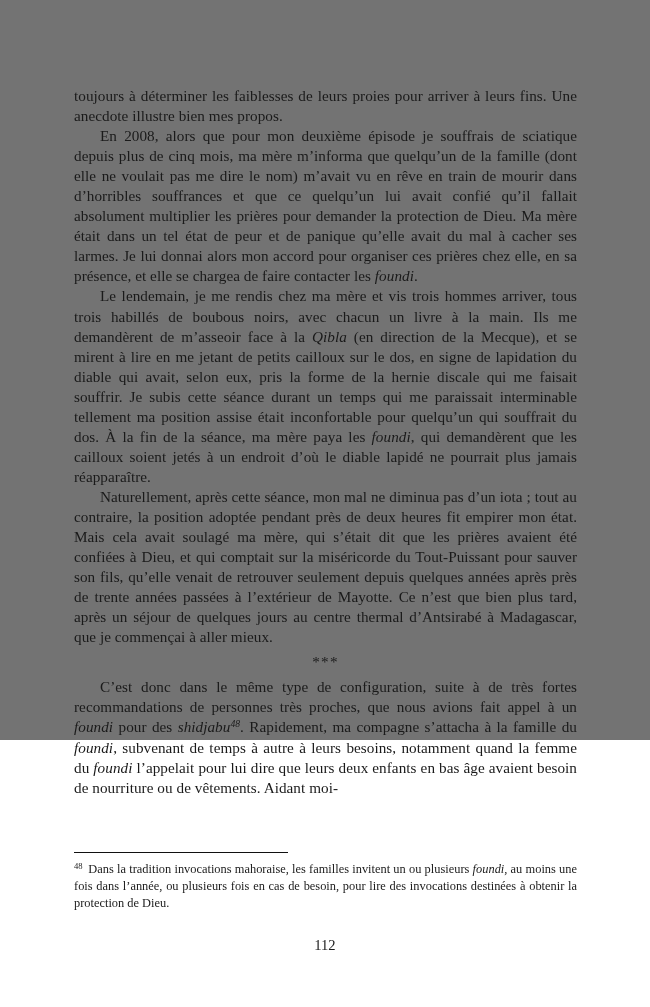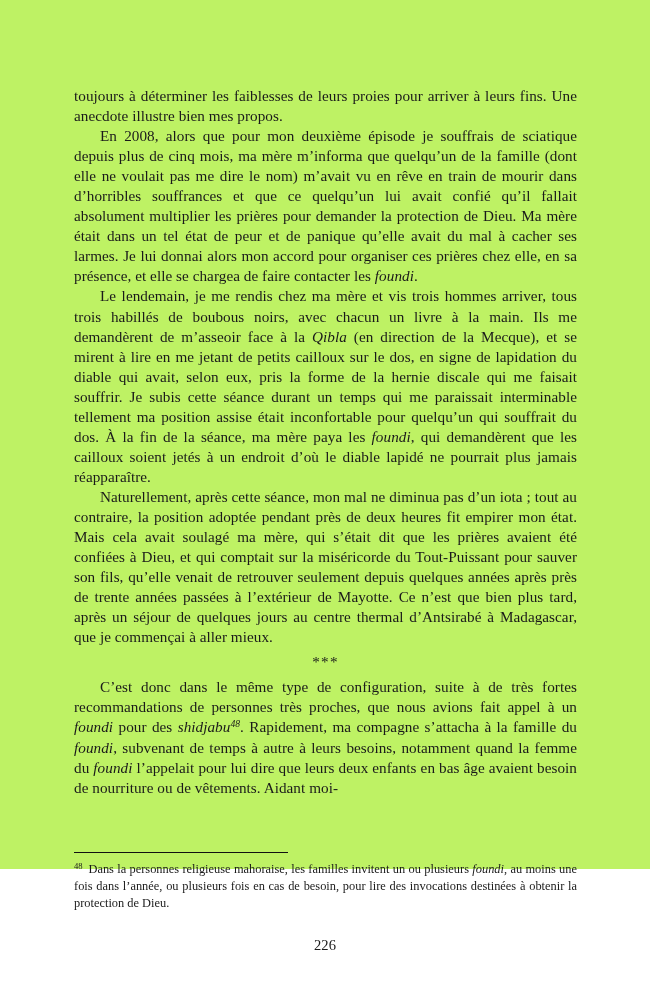--- a/index.html
+++ b/index.html
@@ -12,22 +12,22 @@
     height: 1007px;
     font-family: "Liberation Serif", "DejaVu Serif", serif;
     color: #1a1a1a;
     position: relative;
     overflow: hidden;
   }
   .page {
     position: absolute;
     left: 0; top: 0;
     width: 650px;
-    height: 869px;
-    background: #bef264;
+    height: 740px;
+    background: #737373;
   }
   .textblock {
     position: absolute;
     left: 74px;
     top: 86px;
     width: 503px;
   }
   p.body-par {
     margin: 0;
     font-size: 15.2px;
@@ -103,19 +103,19 @@
     <p class="body-par"><span>En 2008, alors que pour mon deuxième épisode je souffrais de sciatique depuis plus de cinq mois, ma mère m’informa que quelqu’un de la famille (dont elle ne voulait pas me dire le nom) m’avait vu en rêve en train de mourir dans d’horribles souffrances et que ce quelqu’un lui avait confié qu’il fallait absolument multiplier les prières pour demander la protection de Dieu. Ma mère était dans un tel état de peur et de panique qu’elle avait du mal à cacher ses larmes. Je lui donnai alors mon accord pour organiser ces prières chez elle, en sa présence, et elle se chargea de faire contacter les </span><i>foundi</i><span>.</span></p>
     <p class="body-par"><span>Le lendemain, je me rendis chez ma mère et vis trois hommes arriver, tous trois habillés de boubous noirs, avec chacun un livre à la main. Ils me demandèrent de m’asseoir face à la </span><i>Qibla</i><span> (en direction de la Mecque), et se mirent à lire en me jetant de petits cailloux sur le dos,  en signe de lapidation du diable qui avait, selon eux, pris la forme de la hernie discale qui me faisait souffrir. Je subis cette séance durant un temps qui me paraissait interminable tellement ma position assise était inconfortable pour quelqu’un qui souffrait du dos. À la fin de la séance, ma mère paya les </span><i>foundi</i><span>, qui demandèrent que les cailloux soient jetés à un endroit d’où le diable lapidé ne pourrait plus jamais réapparaître.</span></p>
     <p class="body-par"><span>Naturellement, après cette séance, mon mal ne diminua pas d’un iota ; tout au contraire, la position adoptée pendant près de deux heures fit empirer mon état. Mais cela avait soulagé ma mère, qui s’était dit que les prières avaient été confiées à Dieu, et qui comptait sur la miséricorde du Tout-Puissant pour sauver son fils, qu’elle venait de retrouver seulement depuis quelques années après près de trente années passées à l’extérieur de Mayotte. Ce n’est que bien plus tard, après un séjour de quelques jours au centre thermal d’Antsirabé à Madagascar, que je commençai à aller mieux.</span></p>
     <p class="sep-stars">***</p>
     <p class="body-par"><span>C’est donc dans le même type de configuration, suite à de très fortes recommandations de personnes très proches, que nous avions fait appel à un </span><i>foundi</i><span> pour des </span><i>shidjabu</i><sup class="fn-ref">48</sup><span>. Rapidement, ma compagne s’attacha à la famille du </span><i>foundi</i><span>, subvenant de temps à autre à leurs besoins, notamment quand la femme du </span><i>foundi</i><span> l’appelait pour lui dire que leurs deux enfants en bas âge avaient besoin de nourriture ou de vêtements. Aidant moi-</span></p>
   </div>
 
   <div class="footnote-zone">
     <div class="footnote-rule"></div>
     <p class="footnote-text">
-      <sup class="fn-num">48</sup><span><span> Dans la personnes religieuse mahoraise, les familles invitent un ou plusieurs </span><i>foundi</i><span>, au moins une fois dans l’année, ou plusieurs fois en cas de besoin, pour lire des invocations destinées à obtenir la protection de Dieu.</span></span>
+      <sup class="fn-num">48</sup><span><span> Dans la tradition invocations mahoraise, les familles invitent un ou plusieurs </span><i>foundi</i><span>, au moins une fois dans l’année, ou plusieurs fois en cas de besoin, pour lire des invocations destinées à obtenir la protection de Dieu.</span></span>
     </p>
   </div>
 
-  <div class="folio">226</div>
+  <div class="folio">112</div>
 
 </div>
 
 </body></html>

